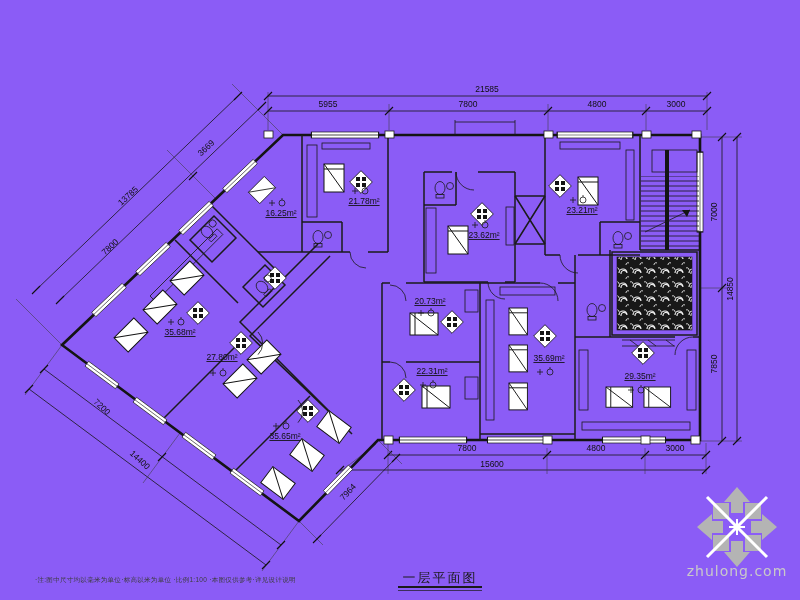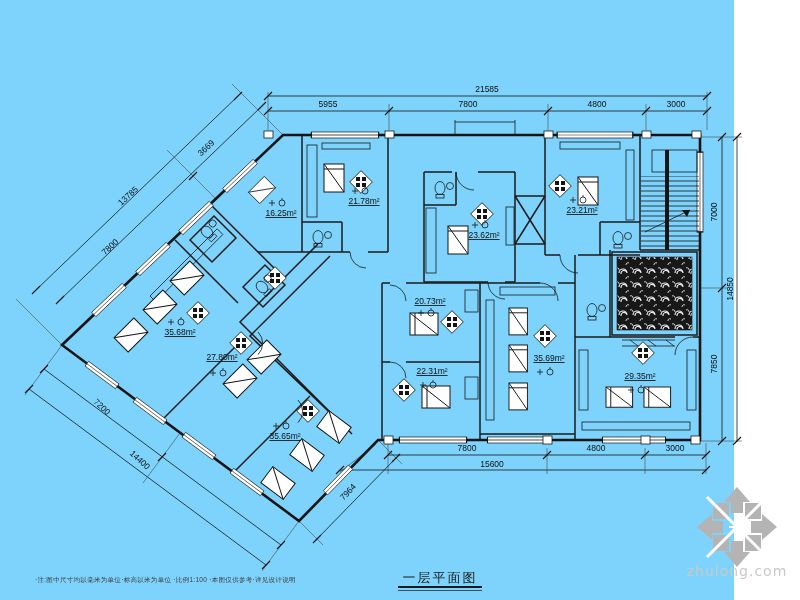--- a/index.html
+++ b/index.html
@@ -1,16 +1,16 @@
 <!DOCTYPE html>
 <html><head>
 <meta charset="utf-8">
 <style>
   html,body{margin:0;padding:0;background:#fff;width:800px;height:600px;overflow:hidden}
-  #stage{position:relative;width:734px;height:600px;background:#7dd3fc;font-family:"Liberation Sans",sans-serif}
+  #stage{position:relative;width:800px;height:600px;background:#8b5cf6;font-family:"Liberation Sans",sans-serif}
   svg{display:block}
   .w2{stroke:#141414;stroke-width:2.6;fill:none;stroke-linejoin:miter}
   .w1{stroke:#1b1b1b;stroke-width:1.5;fill:none}
   .thin{stroke:#1b1b1b;stroke-width:.8;fill:none}
   .dl{stroke:#161616;stroke-width:.8;fill:none}
   .ext{stroke:#3a3a3a;stroke-width:.55;fill:none}
   .dim{font-family:"Liberation Sans",sans-serif;font-size:8.5px;fill:#101010}
   .room{font-family:"Liberation Sans",sans-serif;font-size:8.5px;fill:#101010;text-decoration:underline}
   .title{font-family:"Liberation Sans",sans-serif;font-size:13px;letter-spacing:2px;fill:#1a1a1a}
   .foot{font-family:"Liberation Sans",sans-serif;font-size:6.5px;fill:#3c3c3c;filter:blur(.4px);letter-spacing:.3px}

